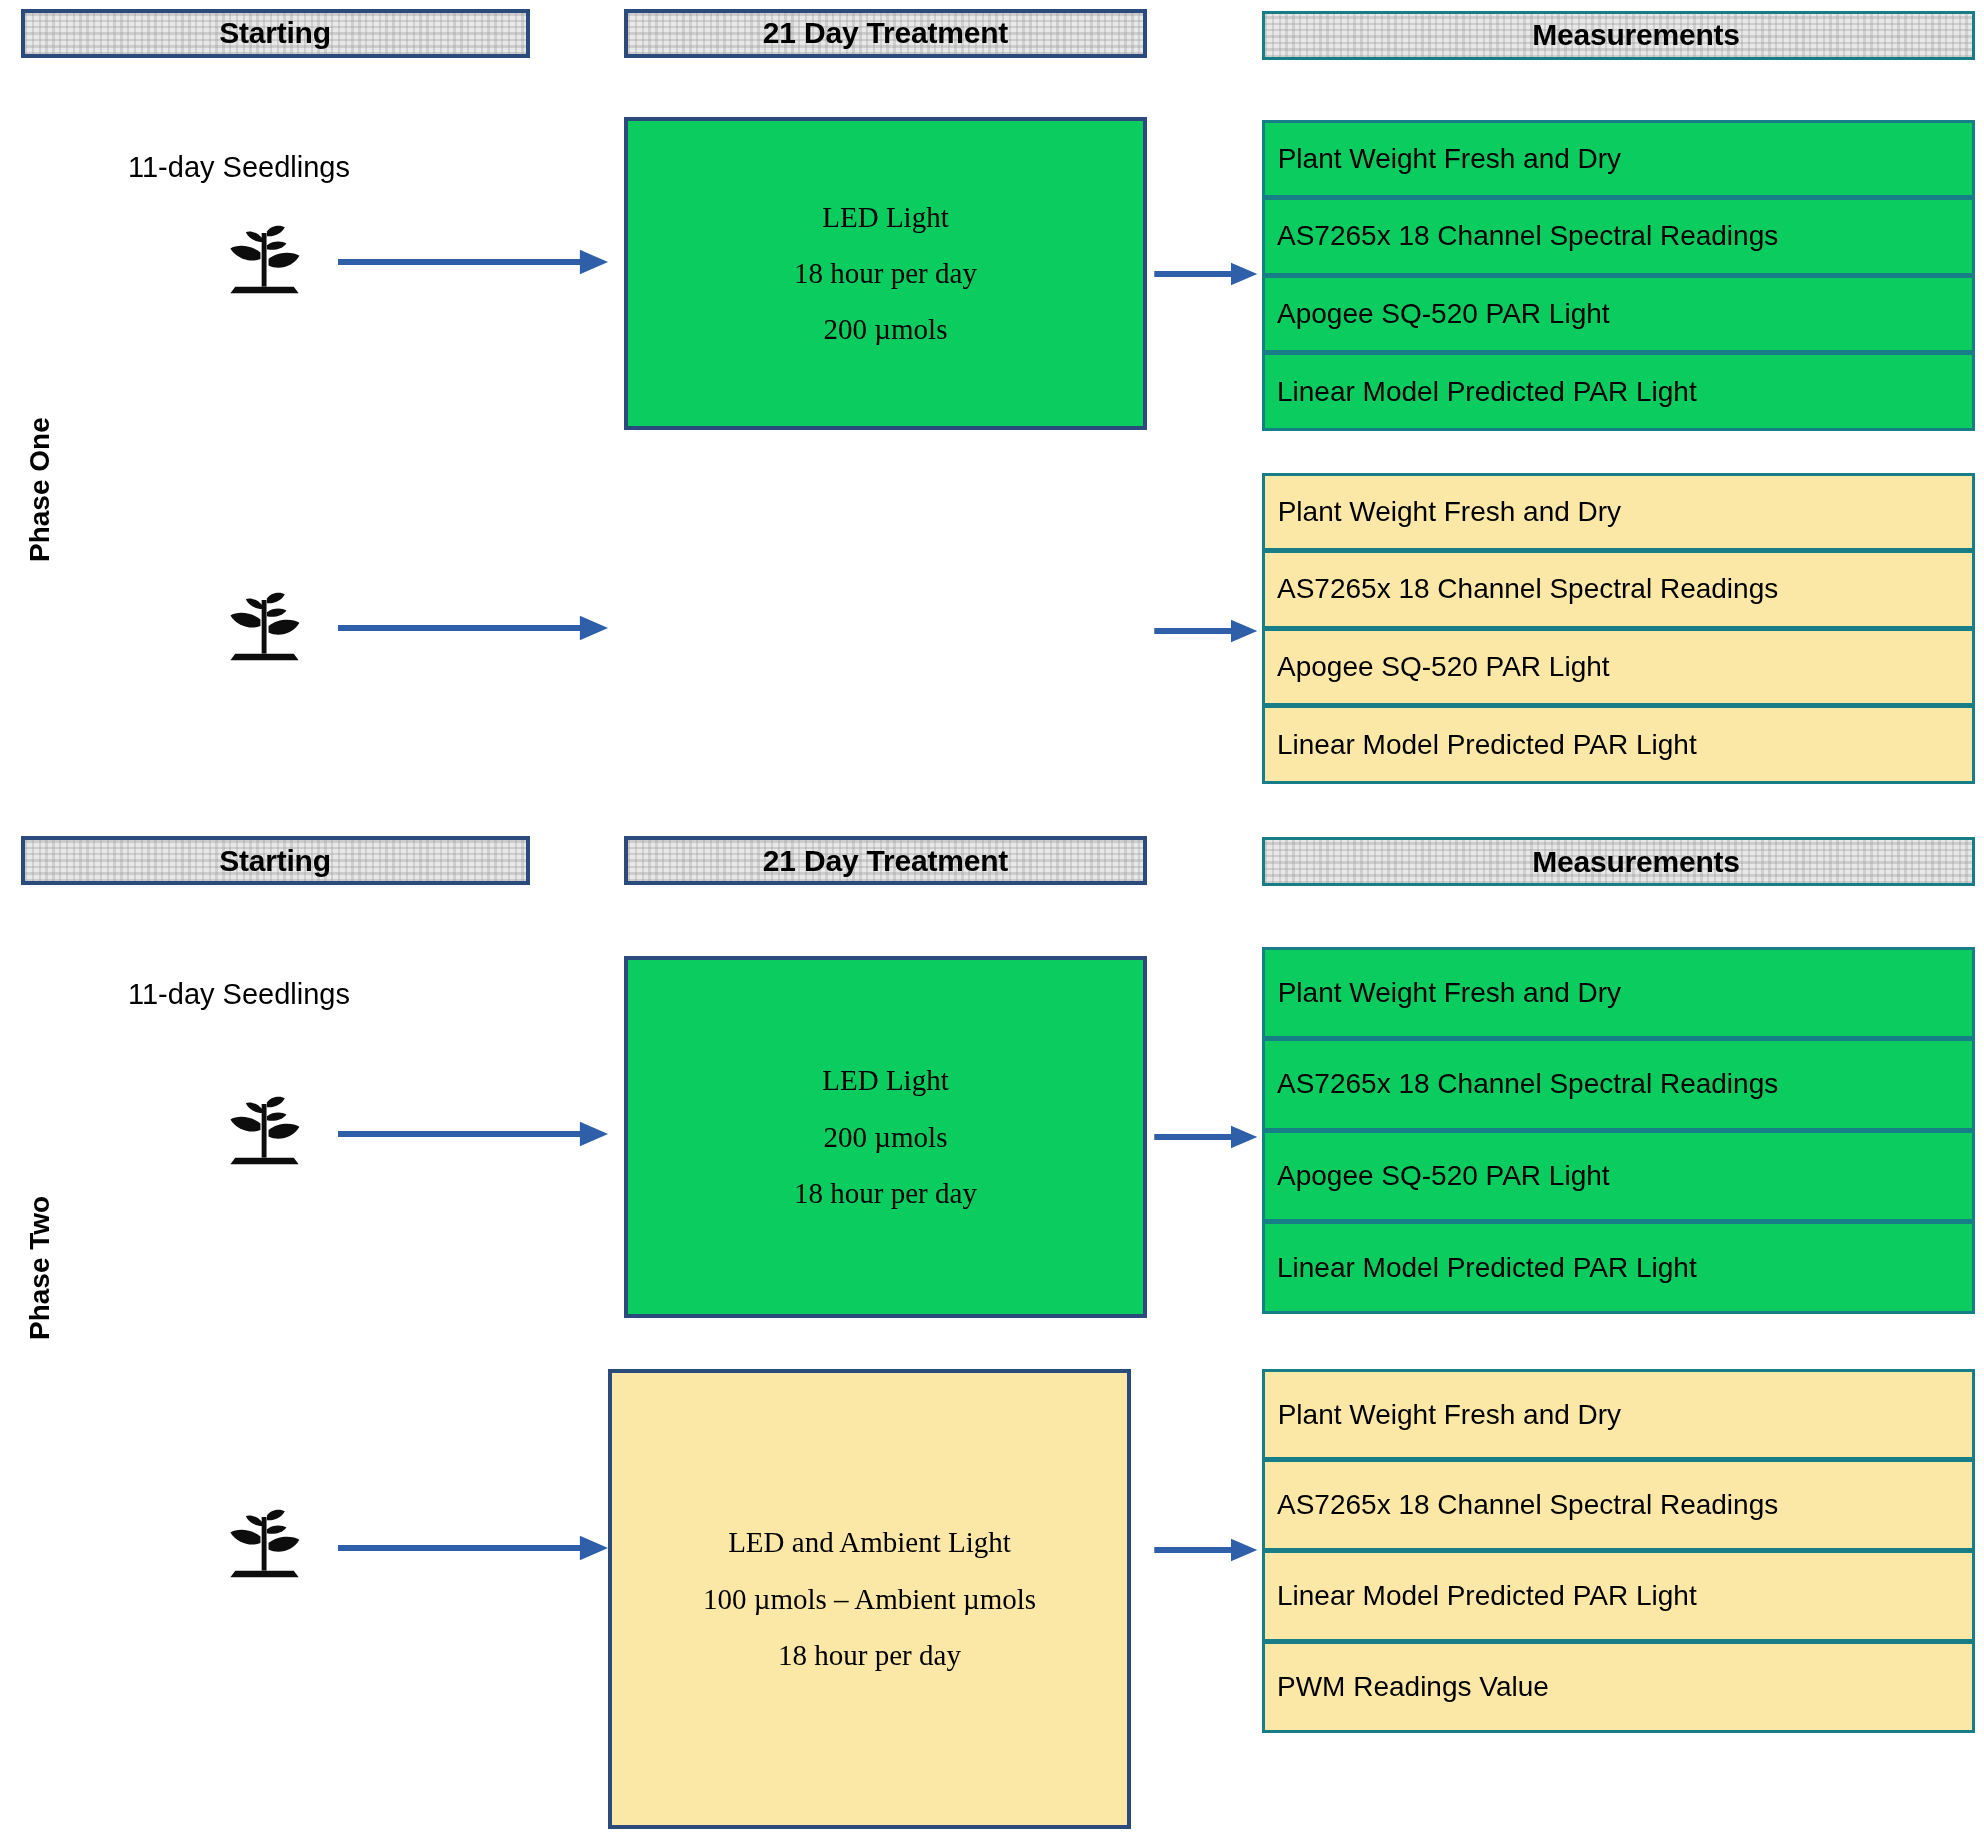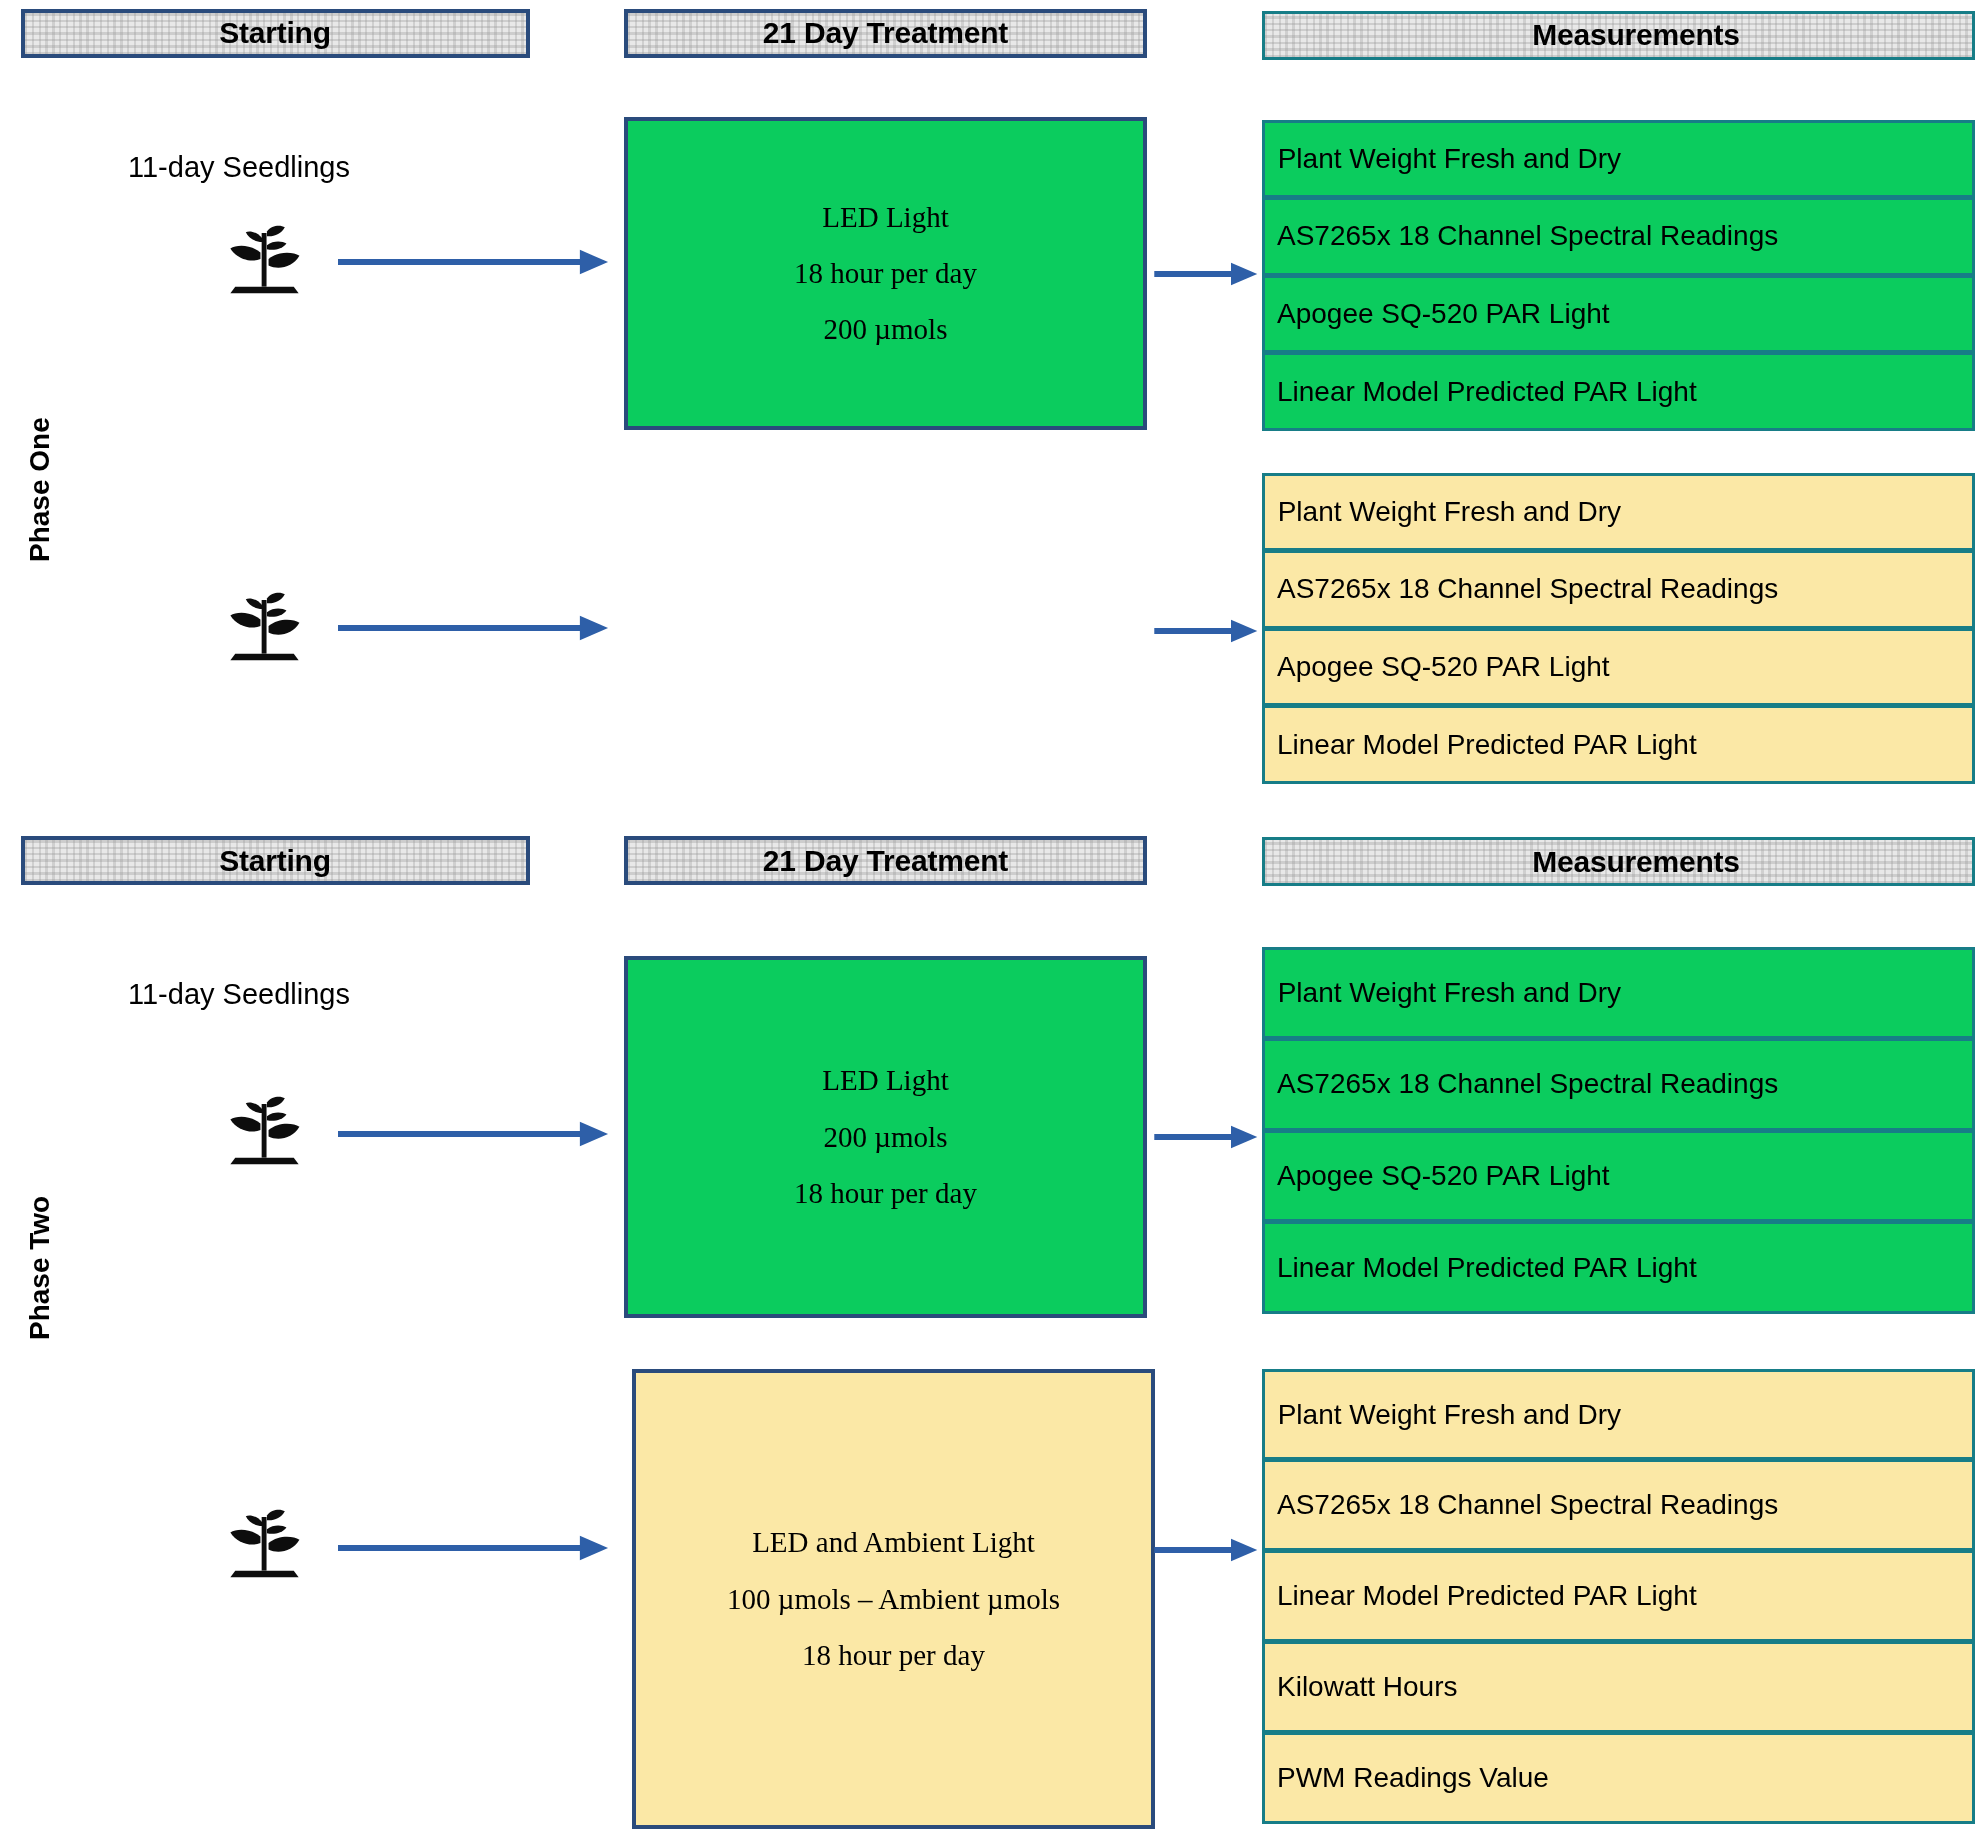--- a/index.html
+++ b/index.html
@@ -244,35 +244,34 @@
     </svg>
   </div>
 
   <div class="abs arrow" style="left:337px; top:1531px; width:274px; height:34px;">
     <svg width="274" height="34" viewBox="0 0 560 70">
       <line x1="0" y1="35" x2="500" y2="35" stroke="#2e5fa8" stroke-width="12"></line>
       <path d="M498 10 L556 35 L498 60 Z" fill="#2e5fa8"></path>
     </svg>
   </div>
 
-  <div class="abs treatment yellow border-blue" style="left:632px; top:1369px; width:523px; height:460px;">
+  <div class="abs treatment yellow border-blue" style="left:608px; top:1369px; width:523px; height:460px;">
     <div class="tline">LED and Ambient Light</div>
     <div class="tline">100 µmols – Ambient µmols</div>
     <div class="tline">18 hour per day</div>
   </div>
 
   <div class="abs arrow" style="left:1154px; top:1533px; width:105px; height:34px;">
     <svg width="105" height="34" viewBox="0 0 215 70">
       <line x1="0" y1="35" x2="160" y2="35" stroke="#2e5fa8" stroke-width="12"></line>
       <path d="M158 12 L212 35 L158 58 Z" fill="#2e5fa8"></path>
     </svg>
   </div>
 
   <div class="abs mlist" style="left:1262px; top:1369px; width:713px; height:455px;">
     <div class="mitem yellow" style="height:20%;">Plant Weight Fresh and Dry</div>
     <div class="mitem yellow" style="height:20%;">AS7265x 18 Channel Spectral Readings</div>
     <div class="mitem yellow" style="height:20%;">Linear Model Predicted PAR Light</div>
-    <div class="mitem yellow" style="height:20%;">Kilowatt Hours</div>
     <div class="mitem yellow" style="height:20%;">PWM Readings Value</div>
   </div>
 
 </div>
 
 
 </body></html>

